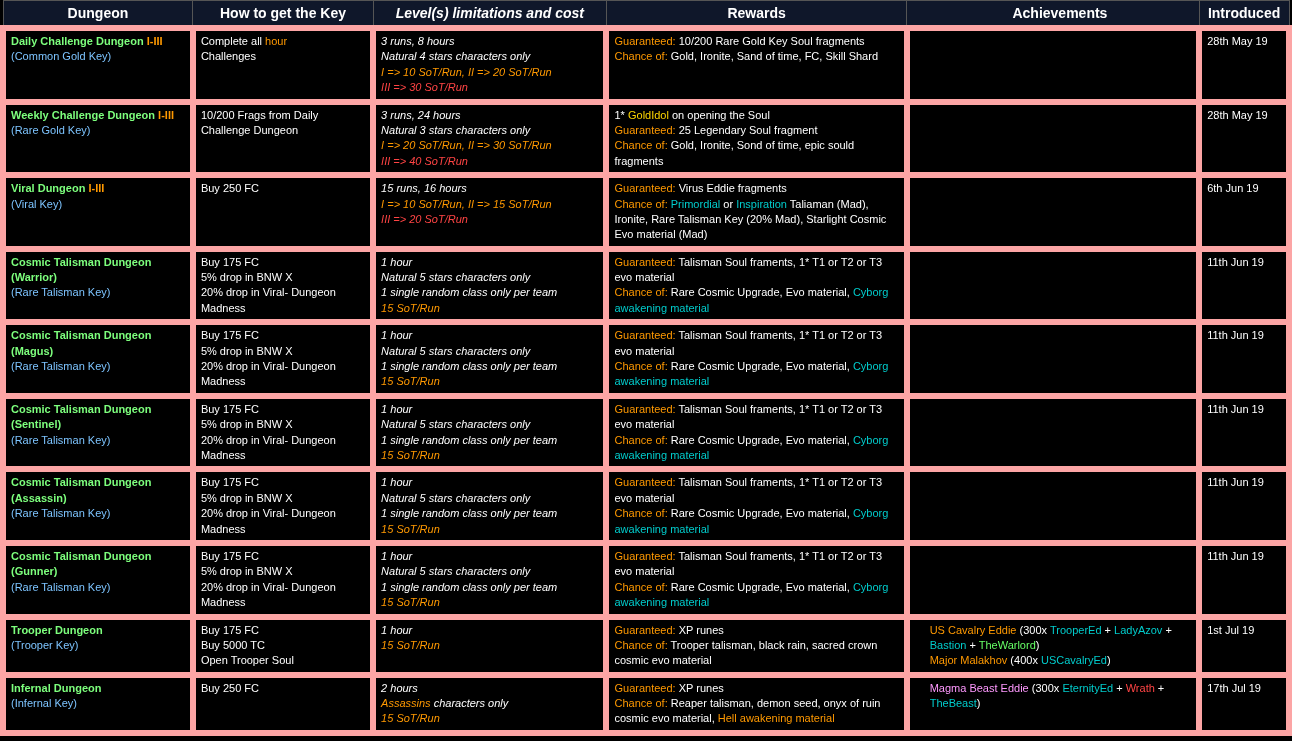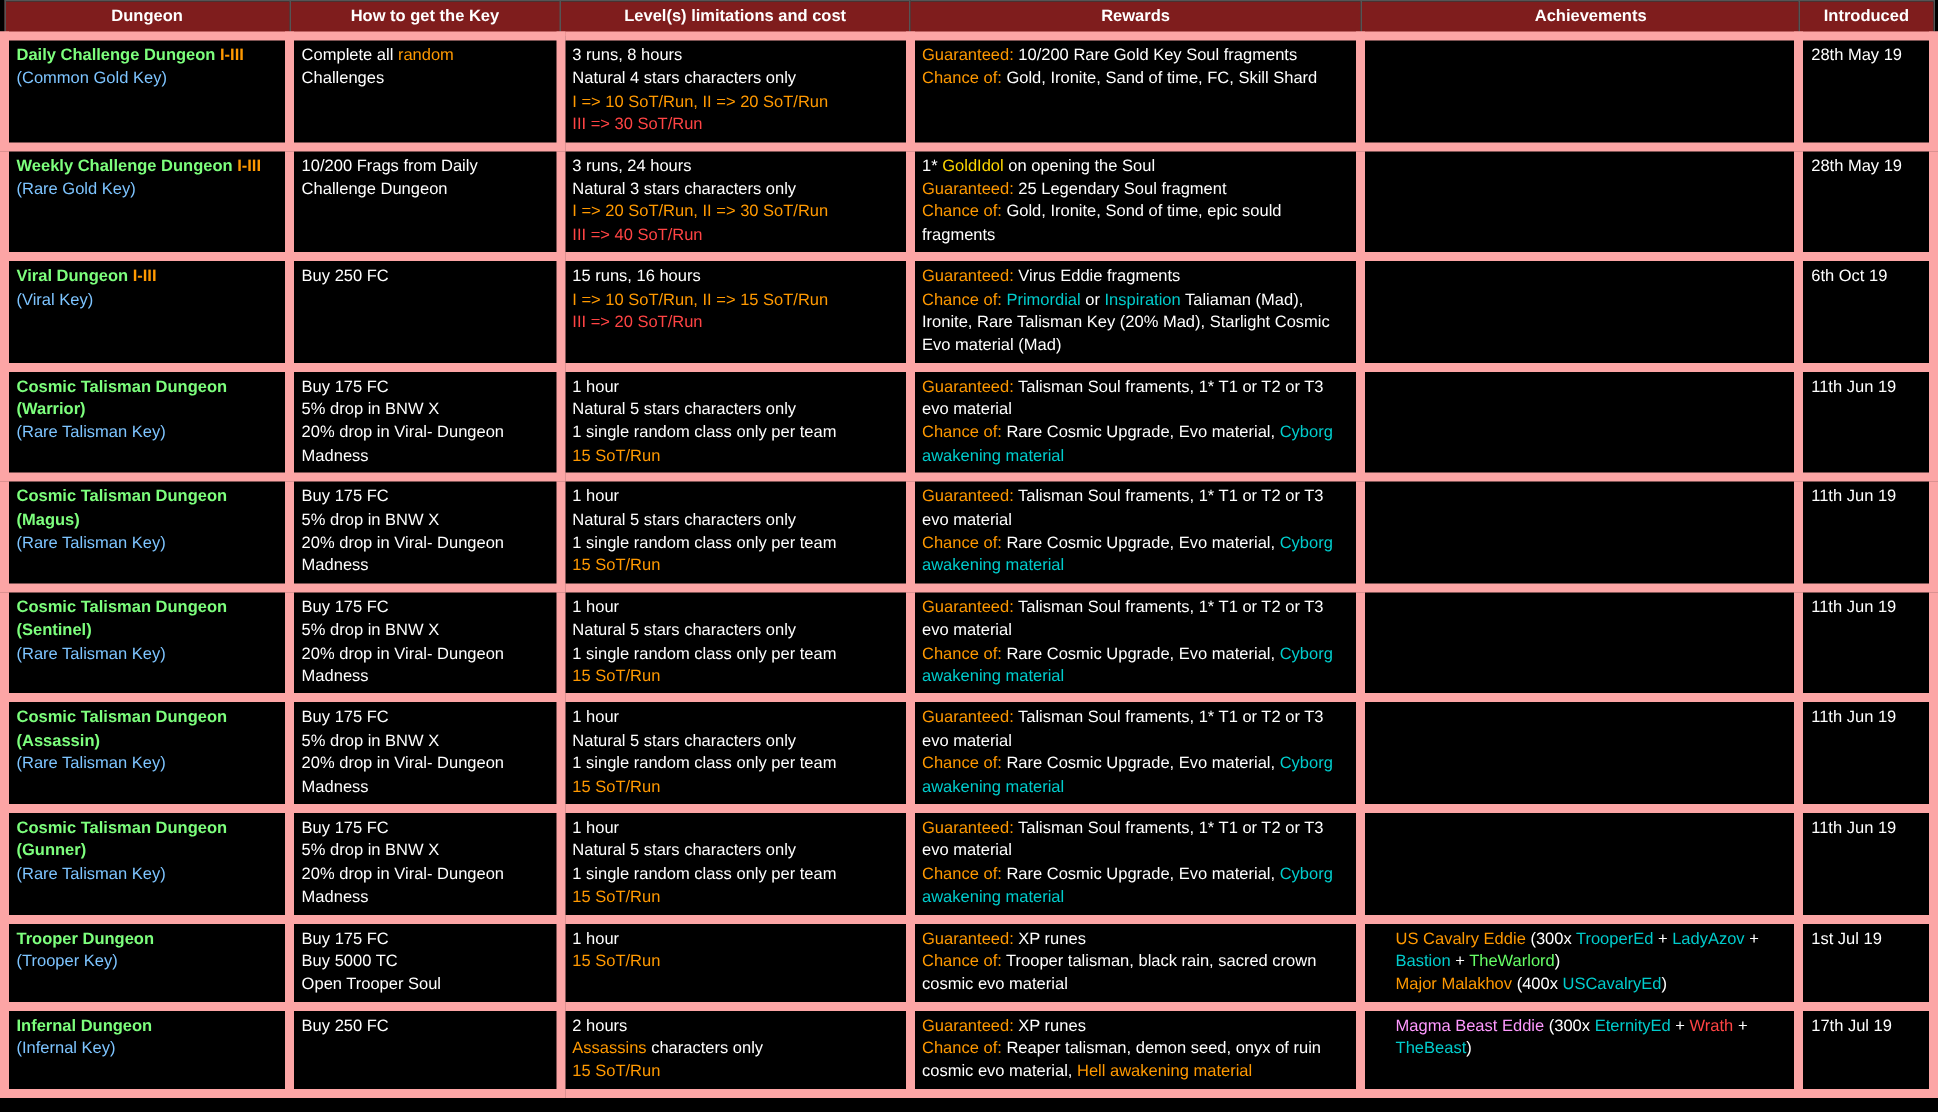--- a/index.html
+++ b/index.html
@@ -7,39 +7,39 @@
       background: #000;
       font-family: Arial, sans-serif;
       font-size: 11px;
       color: #fff;
     }
     table {
       width: 1292px;
       border-collapse: collapse;
     }
     th {
-      background: #7f1d1d;
+      background: #0f172a;
       color: #fff;
       border: 1px solid #555;
       padding: 4px 6px;
       text-align: center;
-      font-size: 11px;
+      font-size: 14px;
       font-weight: bold;
     }
     td {
       border: 6px solid #fca5a5;
       padding: 3px 5px;
       vertical-align: top;
       background: #000;
       font-size: 11px;
       line-height: 1.4;
     }
     .col-dungeon { width: 195px; }
     .col-key { width: 185px; margin-left: 26px; }
-    .col-levels { width: 240px; }
+    .col-levels { width: 240px; font-style: italic; }
     .col-rewards { width: 310px; }
     .col-achievements { width: 300px; padding-left: 20px; }
     .col-introduced { width: 90px; margin-top: 45px; }
 
     .dungeon-name { color: #7dff7d; font-weight: bold; }
     .key-type { color: #7dc4ff; }
 
     .guaranteed { color: #ff9900; }
     .chance { color: #ff9900; }
     .highlight-orange { color: #ff9900; }
@@ -68,21 +68,21 @@
     </tr>
   </thead>
   <tbody>
 
     <tr>
       <td class="col-dungeon">
         <span class="dungeon-name">Daily Challenge Dungeon <span class="highlight-orange">I-III</span></span><br>
         <span class="key-type">(Common Gold Key)</span>
       </td>
       <td class="col-key">
-        Complete all <span class="highlight-orange">random</span><br>Challenges
+        Complete all <span class="highlight-orange">hour</span><br>Challenges
       </td>
       <td class="col-levels">
         3 runs, 8 hours<br>
         Natural 4 stars characters only<br>
         <span class="highlight-orange">I =&gt; 10 SoT/Run, II =&gt; 20 SoT/Run</span><br>
         <span class="highlight-red">III =&gt; 30 SoT/Run</span>
       </td>
       <td class="col-rewards">
         <span class="guaranteed">Guaranteed:</span> 10/200 Rare Gold Key Soul fragments<br>
         <span class="chance">Chance of:</span> Gold, Ironite, Sand of time, FC, Skill Shard
@@ -125,21 +125,21 @@
       <td class="col-levels">
         15 runs, 16 hours<br>
         <span class="highlight-orange">I =&gt; 10 SoT/Run, II =&gt; 15 SoT/Run</span><br>
         <span class="highlight-red">III =&gt; 20 SoT/Run</span>
       </td>
       <td class="col-rewards">
         <span class="guaranteed">Guaranteed:</span> Virus Eddie fragments<br>
         <span class="chance">Chance of:</span> <span class="highlight-cyan">Primordial</span> or <span class="highlight-cyan">Inspiration</span> Taliaman (Mad), Ironite, Rare Talisman Key (20% Mad), Starlight Cosmic Evo material (Mad)
       </td>
       <td class="col-achievements"></td>
-      <td class="col-introduced date-col">6th Oct 19</td>
+      <td class="col-introduced date-col">6th Jun 19</td>
     </tr>
 
     <tr>
       <td class="col-dungeon">
         <span class="dungeon-name">Cosmic Talisman Dungeon (Warrior)</span><br>
         <span class="key-type">(Rare Talisman Key)</span>
       </td>
       <td class="col-key">
         Buy 175 FC<br>
         5% drop in BNW X<br>

